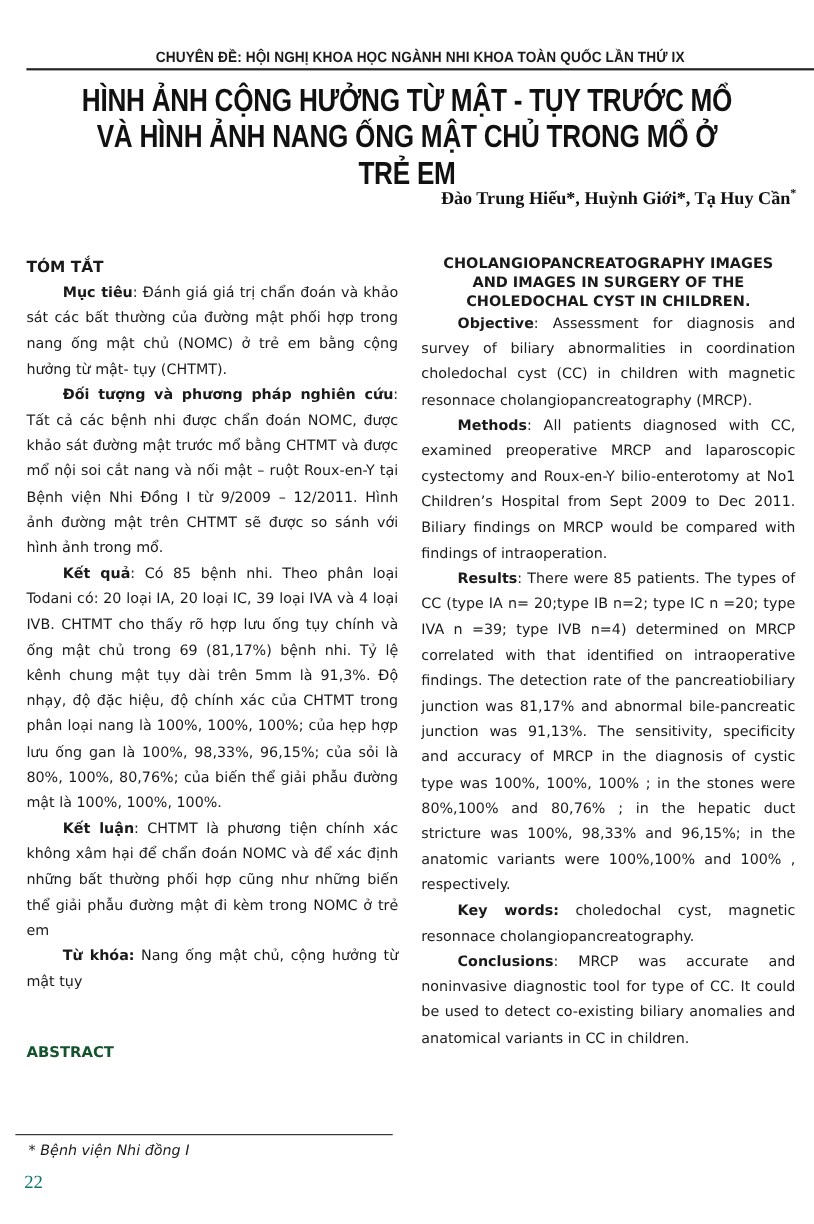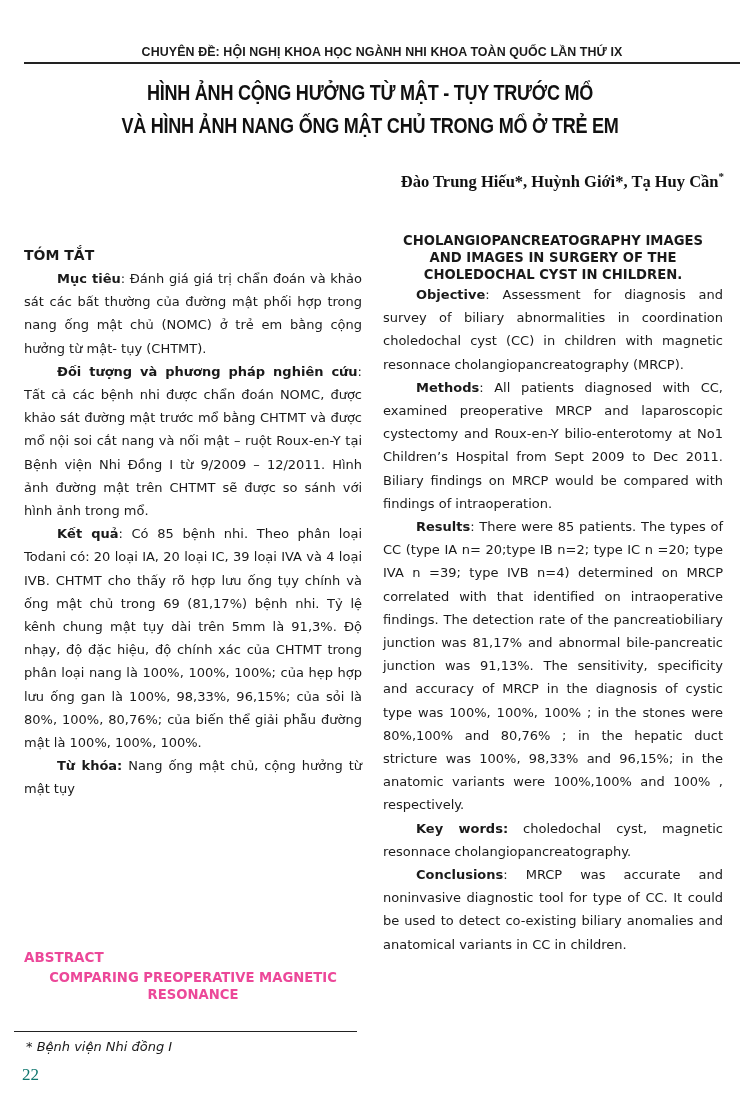--- a/index.html
+++ b/index.html
@@ -6,41 +6,41 @@
   body { width: 740px; height: 1113px; position: relative; overflow: hidden; color: #111; }
   .running-header {
     position: absolute; left: 24px; right: 0; top: 44px;
     text-align: center; font-family: "Liberation Sans", sans-serif;
     font-size: 13.5px; font-weight: bold; color: #1a1a1a; letter-spacing: 0.1px;
     transform: scaleX(0.92); transform-origin: center;
   }
   .header-rule { position: absolute; left: 24px; right: 0; top: 62px; height: 2px; background: #222; }
   .title {
     position: absolute; left: 0; right: 0; top: 76px; text-align: center;
-    font-family: "Liberation Sans", sans-serif; font-weight: bold; font-size: 22px;
+    font-family: "Liberation Sans", sans-serif; font-weight: bold; font-size: 29px;
     line-height: 33px; color: #111; letter-spacing: -0.3px;
   }
   .title .line { display: block; transform: scaleX(0.82); transform-origin: center; }
   .authors {
     position: absolute; right: 16px; top: 170px;
     font-family: Liberation Serif, serif; font-weight: bold; font-size: 16.5px; color: #111;
   }
   .authors sup { font-size: 11px; }
   .col {
     position: absolute; font-family: "DejaVu Sans", sans-serif; font-size: 13px;
     line-height: 23.2px; color: #1a1a1a; text-align: justify;
   }
-  .col-left { left: 24px; top: 244px; width: 338px; }
+  .col-left { left: 24px; top: 232px; width: 338px; }
   .col-right { left: 383px; top: 232px; width: 340px; }
   .col p { margin: 0; }
   .indent { text-indent: 33px; }
   .sec-head { font-weight: bold; font-size: 14px; margin: 0; line-height: 23px; }
   .label { font-weight: bold; }
   .center-bold { text-align: center; font-weight: bold; font-size: 13.2px; line-height: 17px; }
-  .abstract-block { position: absolute; left: 24px; top: 946px; width: 338px; font-family: "DejaVu Sans", sans-serif; color: #ec4899; }
+  .abstract-block { position: absolute; left: 24px; top: 946px; width: 338px; font-family: "DejaVu Sans", sans-serif; color: #14532d; }
   .abstract-block .sec-head { font-size: 13.5px; }
   .abstract-block .center-bold { font-size: 13.2px; }
   .footnote-rule { position: absolute; left: 14px; top: 1031px; width: 343px; height: 1px; background: #222; }
   .footnote { position: absolute; left: 26px; top: 1039px; font-family: "DejaVu Sans", sans-serif; font-style: italic; font-size: 13px; color: #1a1a1a; }
   .page-number { position: absolute; left: 22px; top: 1065px; font-family: "Liberation Serif", serif; font-size: 17px; color: #0f766e; }
 </style>
 </head>
 <body>
 
 <div class="running-header">CHUYÊN ĐỀ: HỘI NGHỊ KHOA HỌC NGÀNH NHI KHOA TOÀN QUỐC LẦN THỨ IX</div>
@@ -53,26 +53,26 @@
 
 <div class="authors">
   <span>Đào Trung Hiếu*,  Huỳnh Giới*, Tạ Huy Cần</span><sup>*</sup>
 </div>
 
 <div class="col col-left">
   <p class="sec-head">TÓM TẮT</p>
   <p class="indent"><span class="label">Mục tiêu</span><span>: Đánh giá giá trị chẩn đoán và khảo sát các bất thường của đường mật phối hợp trong nang ống mật chủ (NOMC) ở trẻ em bằng cộng hưởng từ mật- tụy (CHTMT).</span></p>
   <p class="indent"><span class="label">Đối tượng và phương pháp nghiên cứu</span><span>: Tất cả các bệnh nhi được chẩn đoán NOMC, được khảo sát đường mật trước mổ bằng CHTMT và được mổ nội soi cắt nang và nối mật – ruột Roux-en-Y tại Bệnh viện Nhi Đồng I từ 9/2009 – 12/2011. Hình ảnh đường mật trên CHTMT sẽ được so sánh với hình ảnh trong mổ.</span></p>
   <p class="indent"><span class="label">Kết quả</span><span>: Có 85 bệnh nhi. Theo phân loại Todani có: 20 loại IA, 20 loại IC, 39 loại IVA và 4 loại IVB. CHTMT cho thấy rõ hợp lưu ống tụy chính và ống mật chủ trong 69 (81,17%) bệnh nhi. Tỷ lệ kênh chung mật tụy dài trên 5mm là 91,3%. Độ nhạy, độ đặc hiệu, độ chính xác của CHTMT trong phân loại nang là 100%, 100%, 100%; của hẹp hợp lưu ống gan là 100%, 98,33%, 96,15%; của sỏi là 80%, 100%, 80,76%; của biến thể giải phẫu đường mật là 100%, 100%, 100%.</span></p>
+  <p class="indent"><span class="label">Kết luận</span><span>: CHTMT là phương tiện chính xác không xâm hại để chẩn đoán NOMC và để xác định những bất thường phối hợp cũng như những biến thể giải phẫu đường mật đi kèm trong NOMC ở trẻ em</span></p>
   <p class="indent"><span class="label">Từ khóa:</span><span> Nang ống mật chủ, cộng hưởng từ mật tụy</span></p>
 </div>
 
 <div class="abstract-block">
   <p class="sec-head">ABSTRACT</p>
-  <p class="center-bold" style="margin:0;">COMPARING PREOPERATIVE MAGNETIC RESONANCE</p>
 </div>
 
 <div class="col col-right">
   <p class="center-bold" style="padding: 0 8px;">CHOLANGIOPANCREATOGRAPHY IMAGES AND IMAGES IN SURGERY OF THE CHOLEDOCHAL CYST IN CHILDREN.</p>
   <p class="indent"><span class="label">Objective</span><span>: Assessment for diagnosis and survey of biliary abnormalities in coordination choledochal cyst (CC) in children with magnetic resonnace cholangiopancreatography (MRCP).</span></p>
   <p class="indent"><span class="label">Methods</span><span>: All patients diagnosed with CC, examined preoperative MRCP and laparoscopic cystectomy and Roux-en-Y  bilio-enterotomy at No1 Children’s Hospital from Sept 2009 to Dec 2011. Biliary findings on MRCP would be compared with findings of intraoperation.</span></p>
   <p class="indent"><span class="label">Results</span><span>: There were 85 patients. The types of CC (type IA n= 20;type IB n=2; type IC n =20; type IVA n =39; type IVB n=4) determined on MRCP correlated with that identified on intraoperative findings. The detection rate of the pancreatiobiliary junction was 81,17% and abnormal bile-pancreatic junction was 91,13%. The sensitivity, specificity and accuracy of MRCP in the diagnosis of cystic type  was 100%, 100%, 100% ; in the stones were 80%,100% and 80,76% ; in the hepatic duct stricture was 100%, 98,33% and 96,15%; in the anatomic variants were 100%,100% and 100% , respectively.</span></p>
   <p class="indent"><span class="label">Key words:</span><span> choledochal cyst, magnetic resonnace cholangiopancreatography.</span></p>
   <p class="indent"><span class="label">Conclusions</span><span>: MRCP was accurate and noninvasive diagnostic tool for type of CC. It could be used to detect co-existing biliary anomalies and anatomical variants in CC in children.</span></p>
 </div>

